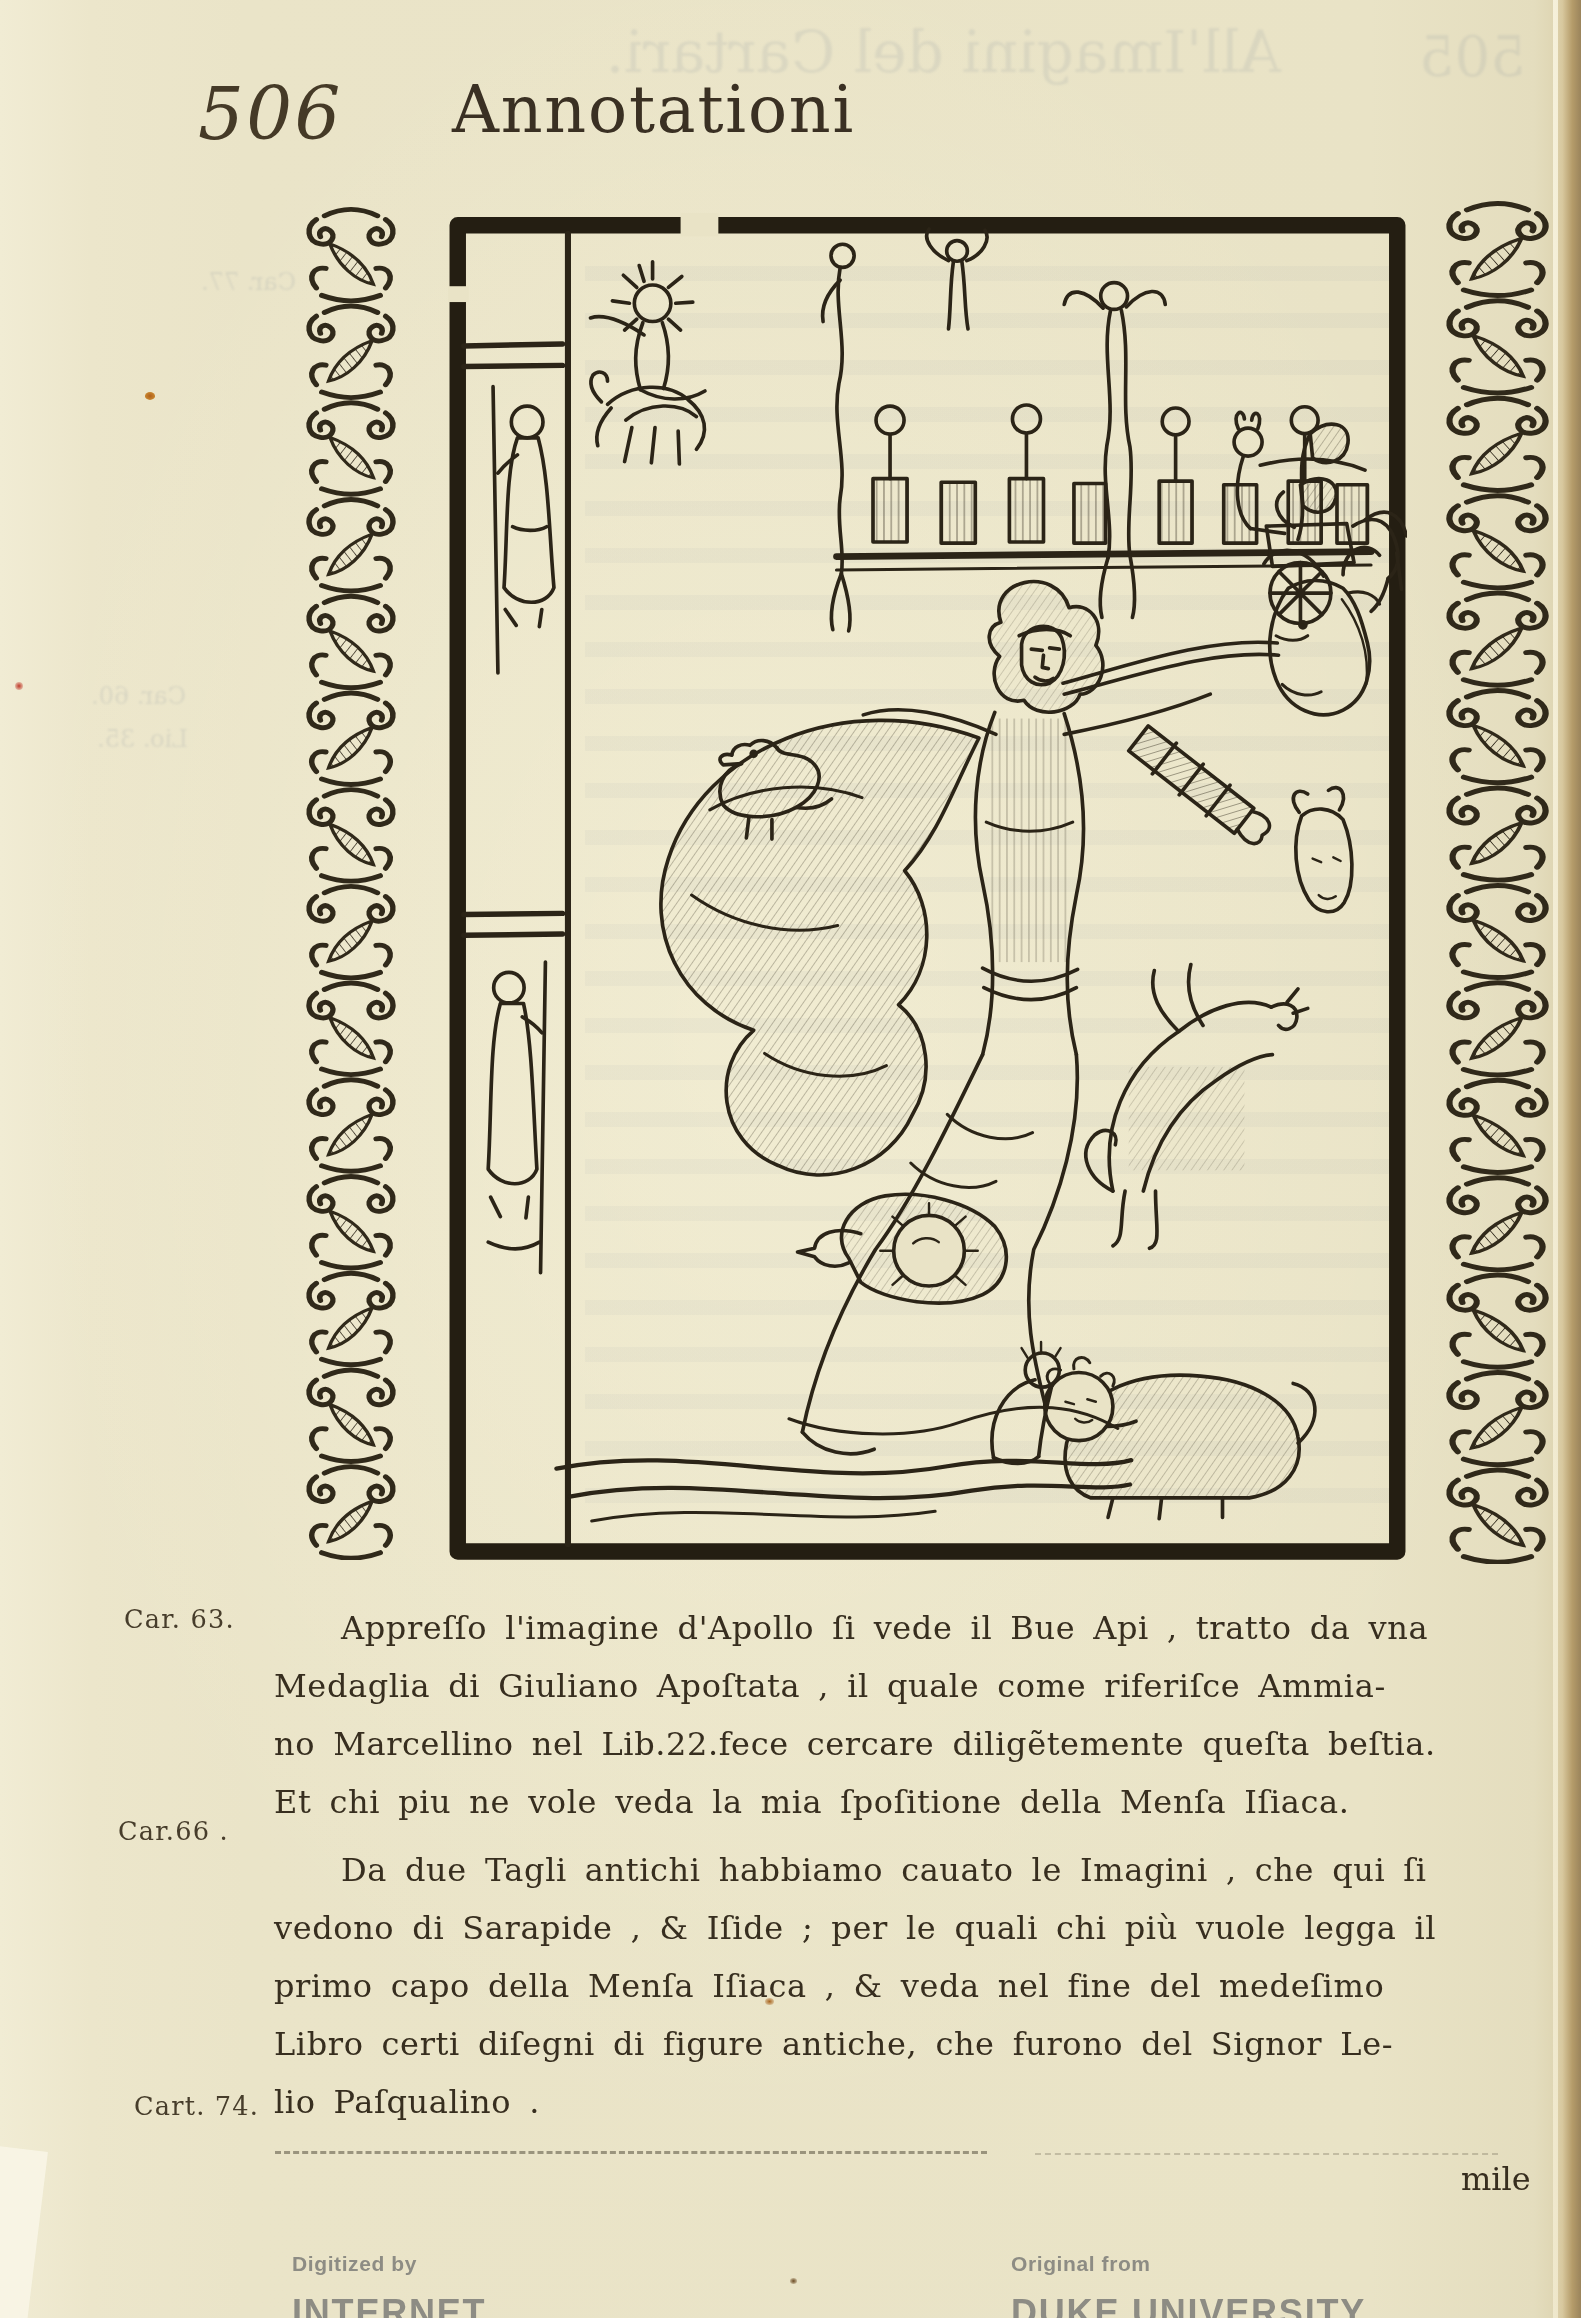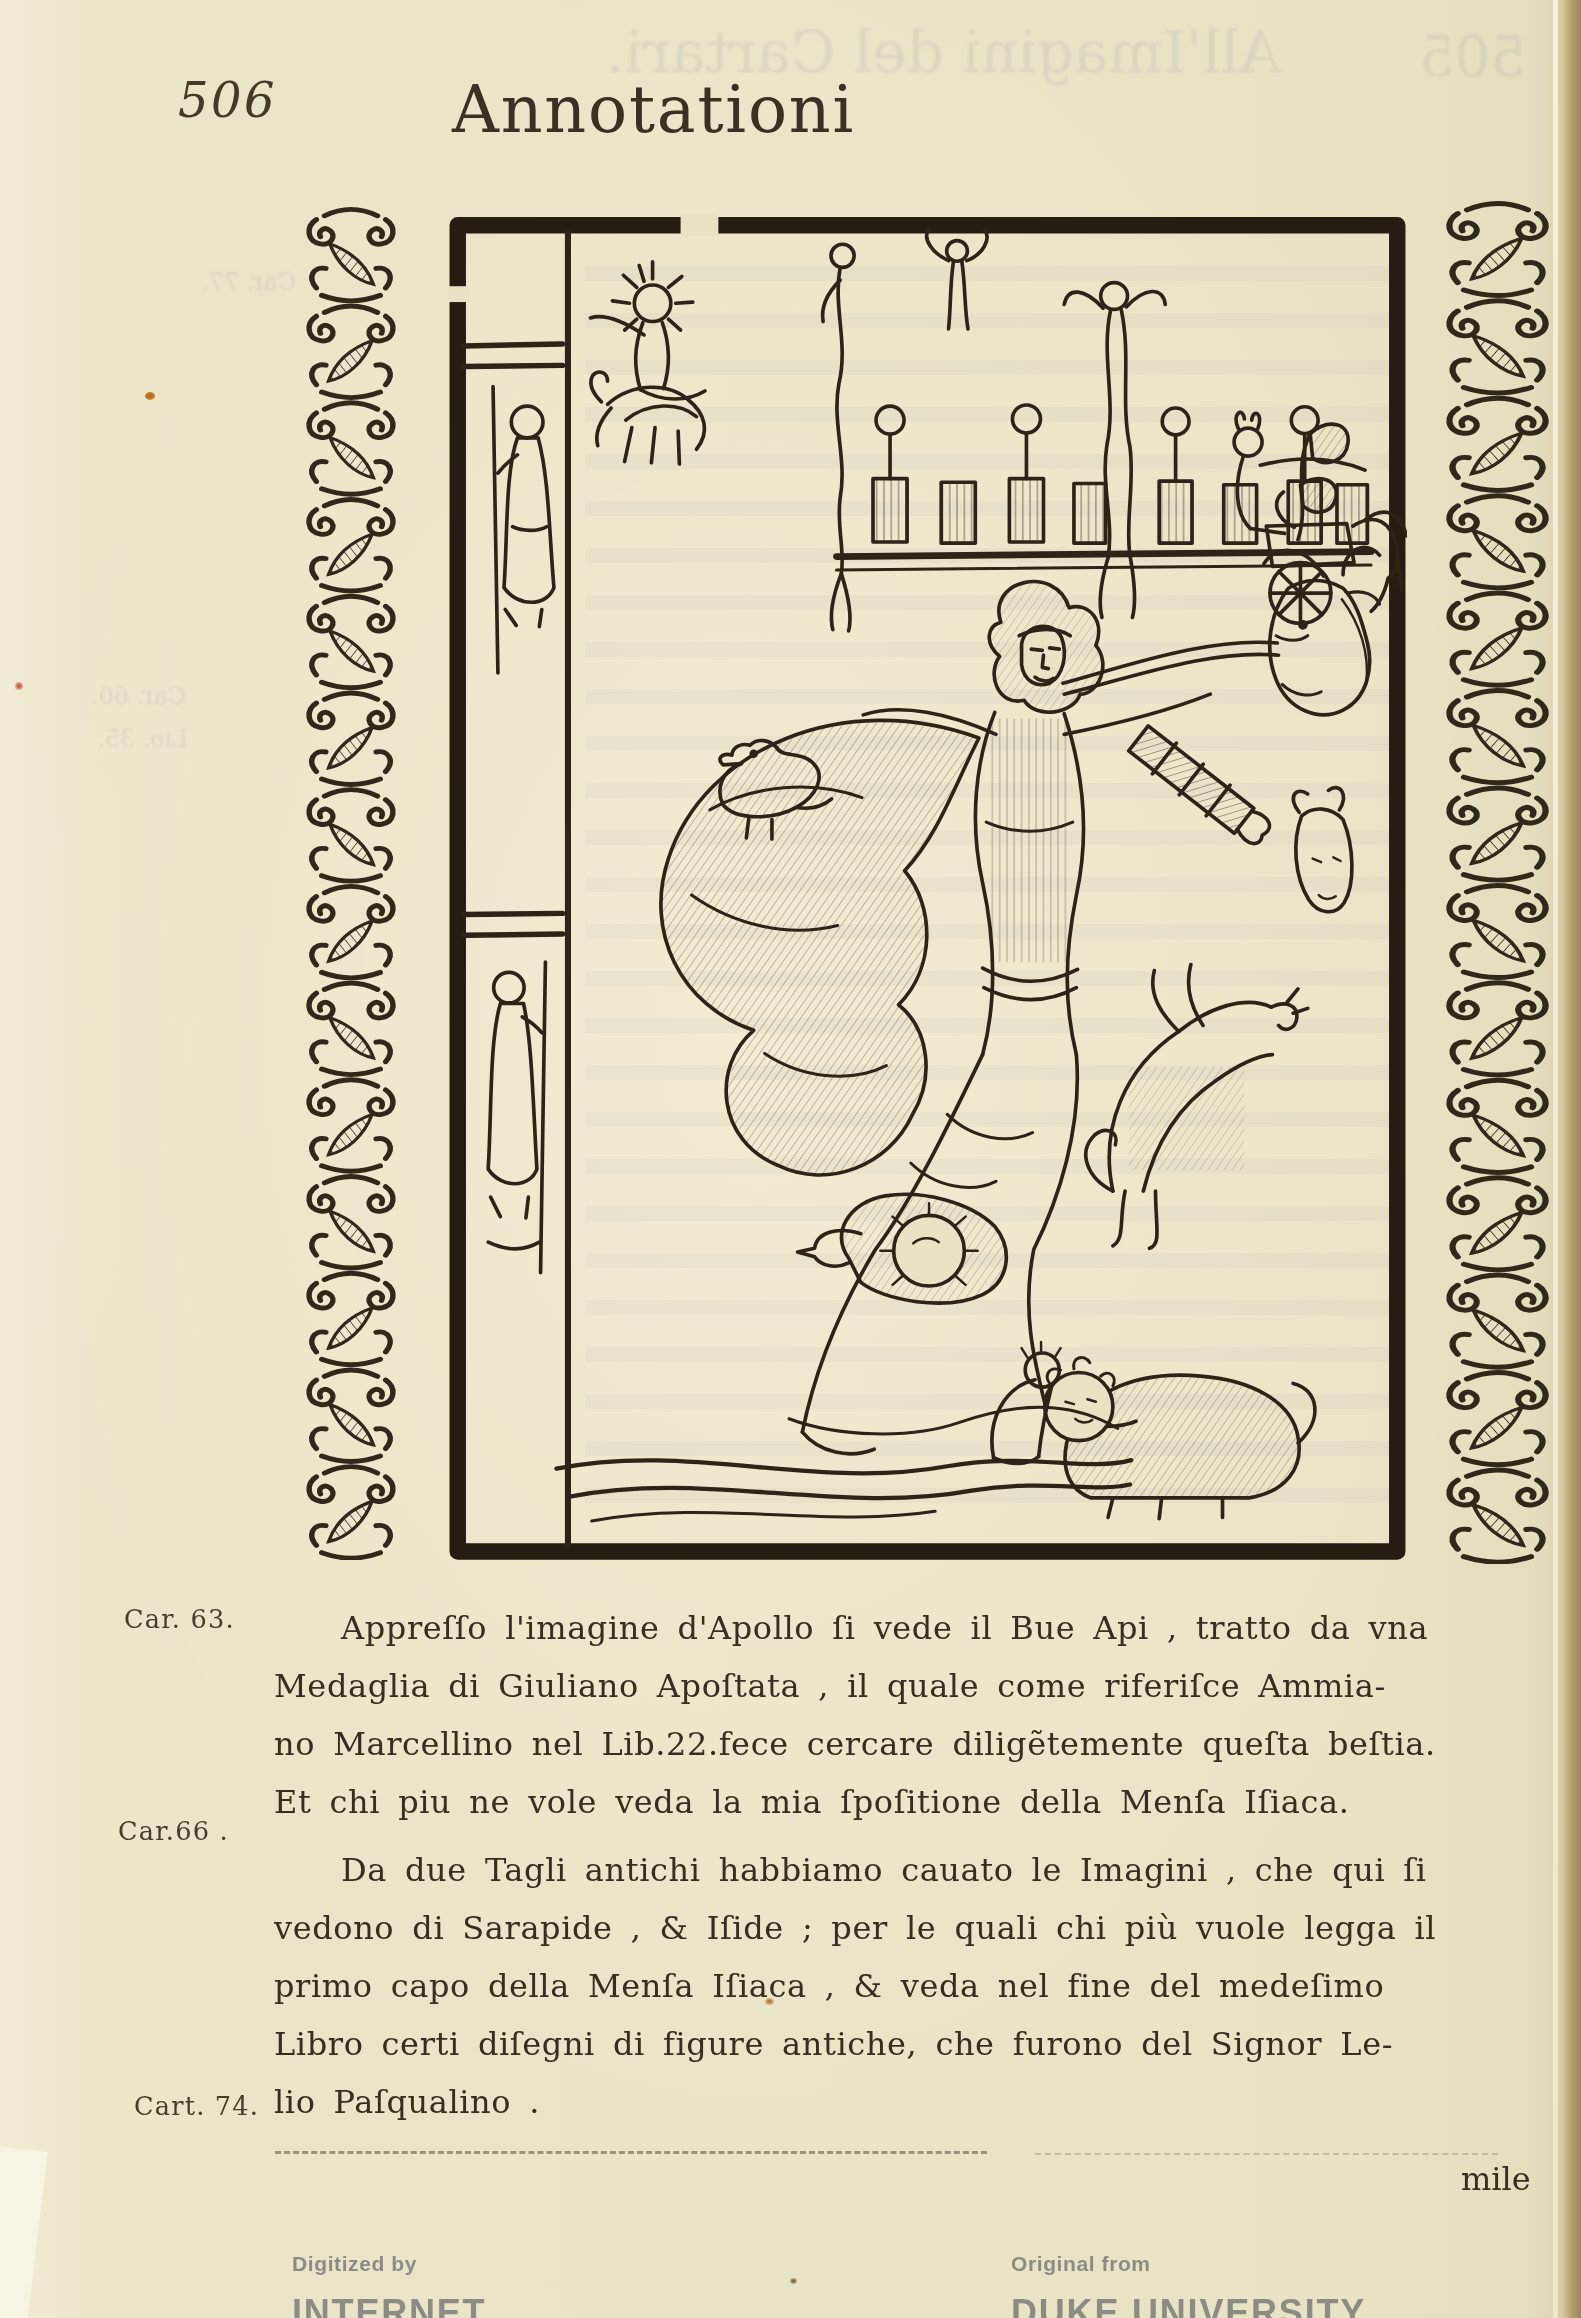--- a/index.html
+++ b/index.html
@@ -16,22 +16,22 @@
   }
   
   .book-edge{position:absolute;right:0;top:0;width:28px;height:100%;
     background:linear-gradient(90deg,rgba(0,0,0,0),#d8c89e 30%,#b59c6a 65%,#97815a 100%);}
   .book-edge-highlight{position:absolute;right:24px;top:0;width:4.9px;height:100%;
     background:linear-gradient(180deg,#fbf7e4,#f3ecd2);opacity:.8;}
   .corner-sliver{position:absolute;left:-18px;bottom:-12px;width:55px;height:183px;
     background:#f8f5e6;transform:rotate(7deg);opacity:.9;}
 
   
-  .page-number{position:absolute;left:178px;top:72px;
-    font-size:48px;font-style:italic;letter-spacing:2.4px;color:#453a27;}
+  .page-number{position:absolute;left:198px;top:72px;
+    font-size:72px;font-style:italic;letter-spacing:2.4px;color:#453a27;}
   .page-title{position:absolute;left:0;top:72px;width:1259px;text-align:center;
     font-size:65px;letter-spacing:1.8px;color:#3a3023;}
   .page-title .inner{display:inline-block;transform:translateX(24px);}
 
   
   .ghost{position:absolute;color:#7e8a98;opacity:.14;filter:blur(0.9px);
     transform:scaleX(-1);white-space:nowrap;}
   .ghost-header{left:426px;top:18px;width:1035px;font-size:58px;text-align:center;}
   .ghost-pagenum{left:1419px;top:24px;font-size:56px;}
   .ghost-note{font-size:24px;opacity:.17;}

